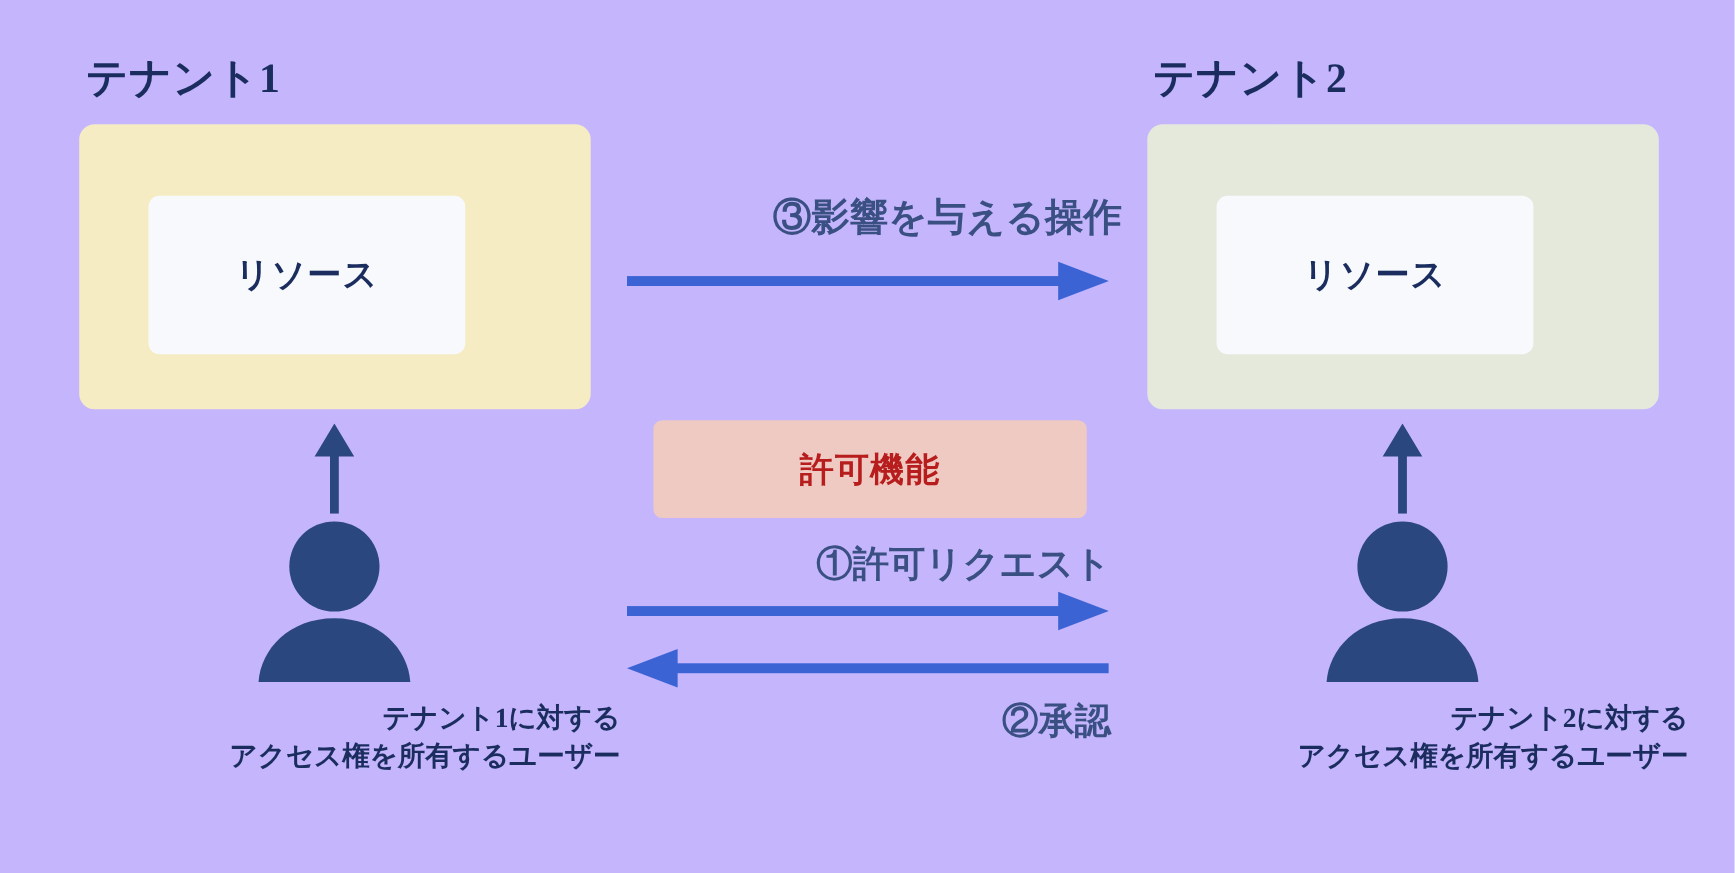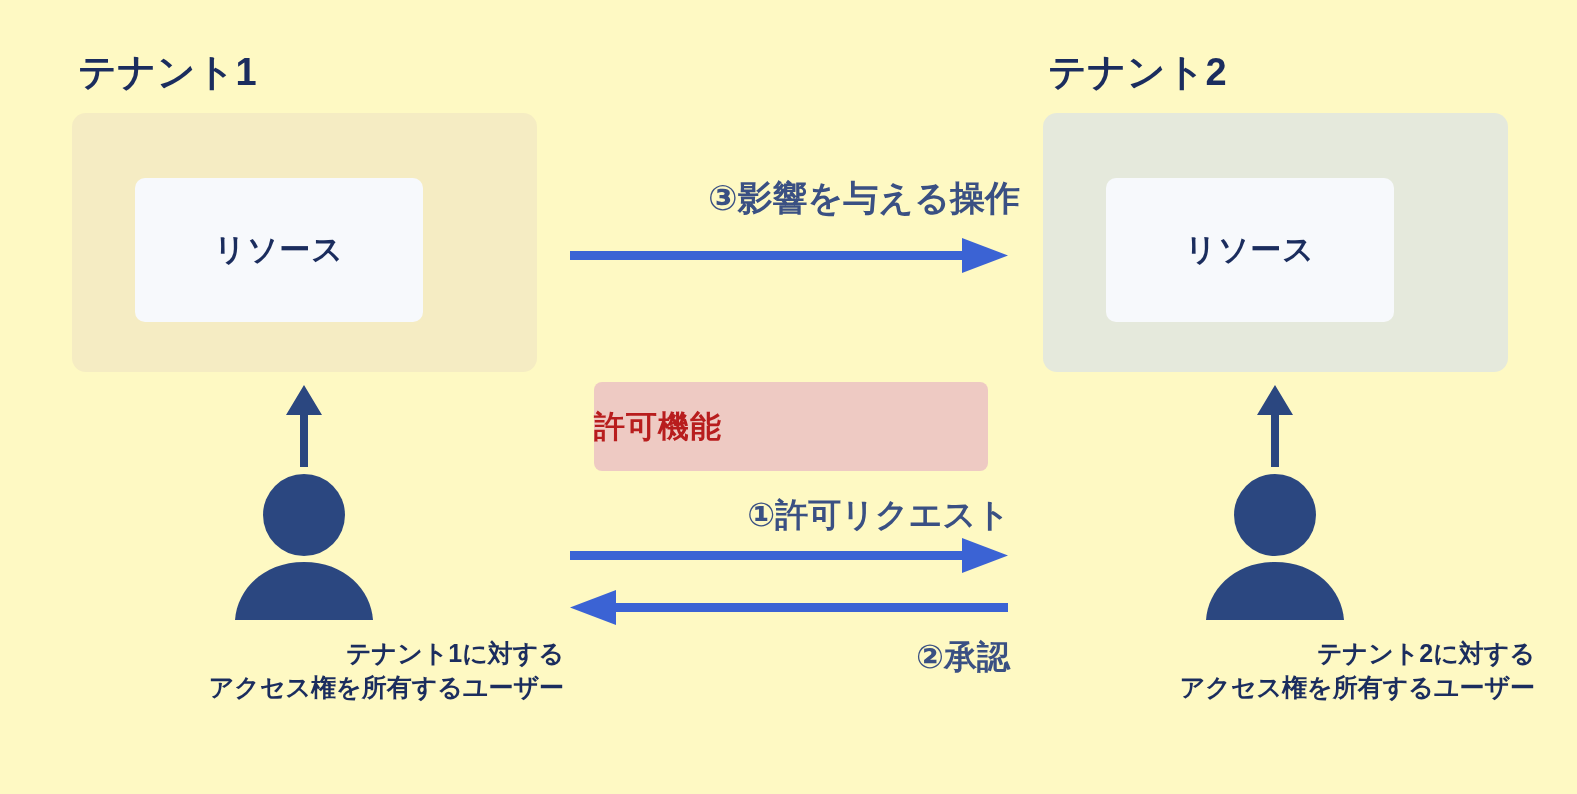--- a/index.html
+++ b/index.html
@@ -8,22 +8,23 @@
     padding: 0;
     background: #ffffff;
   }
   body {
     font-family: "Liberation Sans", "DejaVu Sans", sans-serif;
   }
   #canvas {
     position: relative;
     width: 1577px;
     height: 794px;
-    background: #fef9c3;
+    background: #c4b5fd;
     overflow: hidden;
+    font-family: Liberation Serif, serif;
   }
 
   
   .tenant-title {
     position: absolute;
     font-size: 38px;
     font-weight: bold;
     color: #1b2d5e;
     letter-spacing: 0.5px;
     white-space: nowrap;
@@ -136,20 +137,21 @@
   #permission-box {
     position: absolute;
     left: 594px;
     top: 382px;
     width: 394px;
     height: 89px;
     background: #eecac3;
     border-radius: 8px;
     display: flex;
     align-items: center;
+    justify-content: center;
   }
   #permission-label {
     font-size: 31px;
     font-weight: bold;
     color: #b81d1d;
     letter-spacing: 1px;
     white-space: nowrap;
   }
 </style>
 </head>

